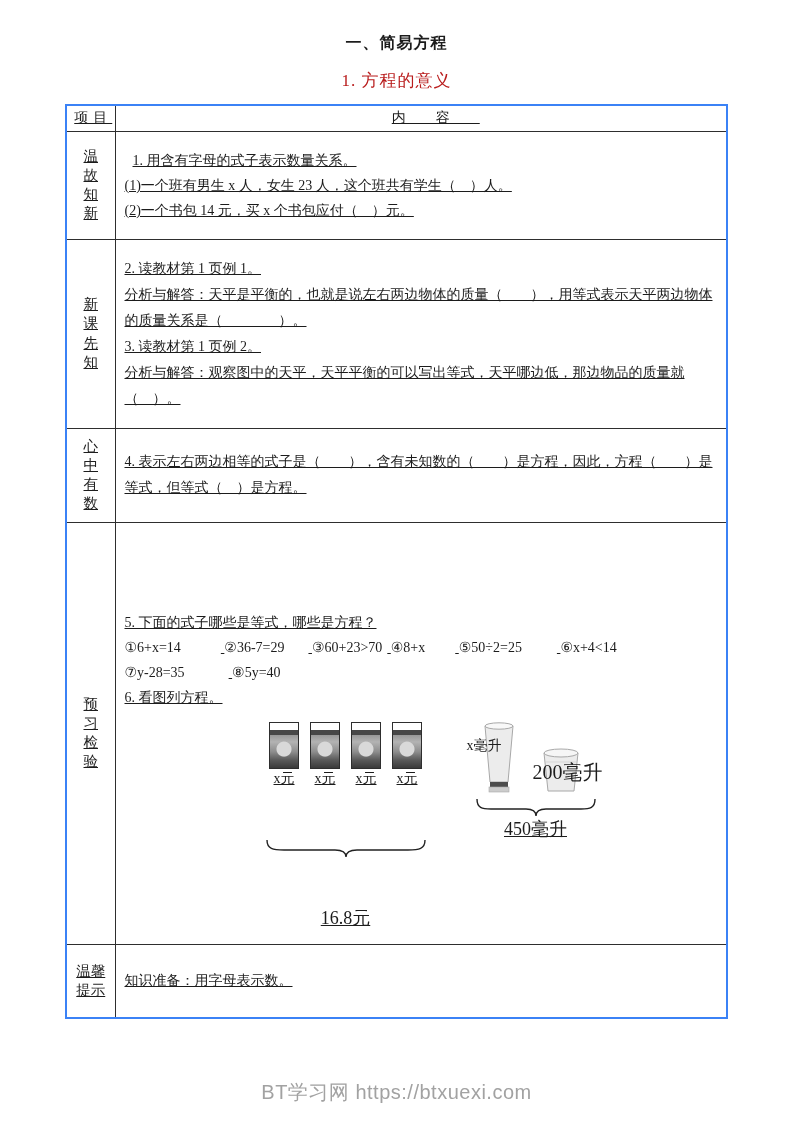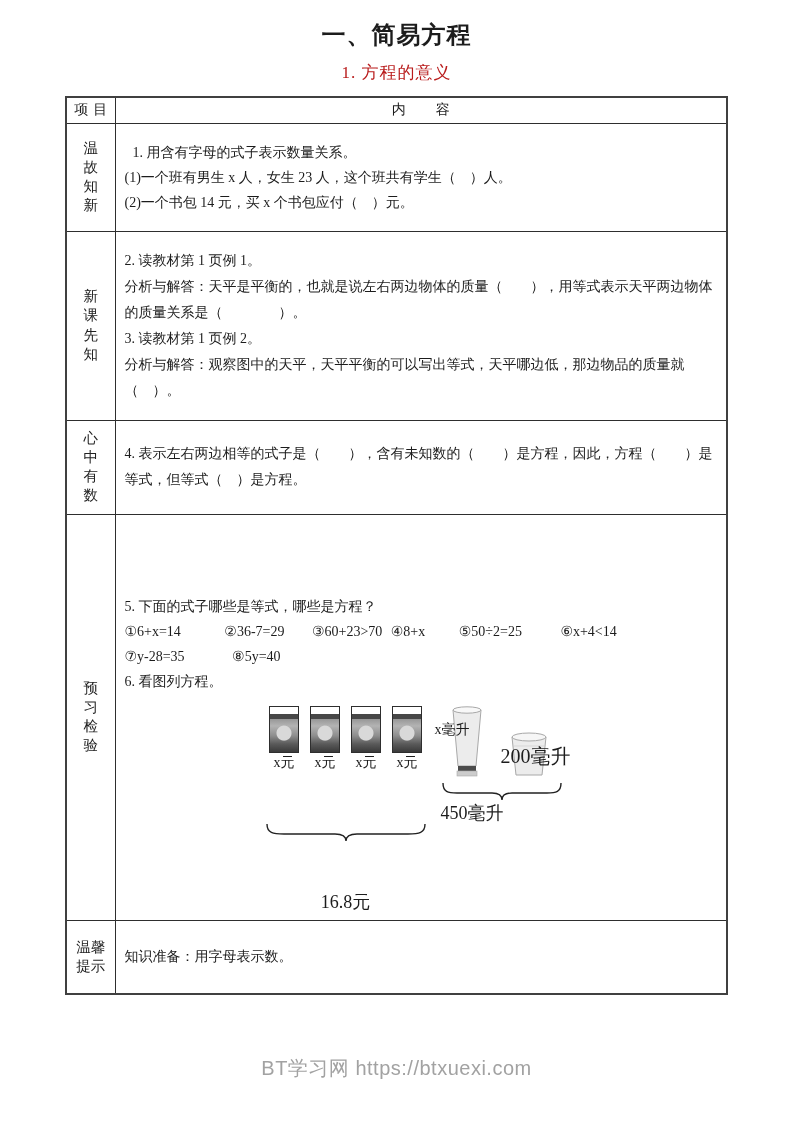--- a/index.html
+++ b/index.html
@@ -13,23 +13,23 @@
   }
   .page-title {
     margin-top:80px;
     text-align:center;
     font-size:30px;
     font-weight:bold;
     letter-spacing:2px;
     line-height:34px;
   }
   .section-title {
-    margin-top:24px;
-    text-align:center;
-    font-size:24px;
+    margin-top:32px;
+    text-align:center;
+    font-size:16px;
     font-weight:bold;
     letter-spacing:1px;
     line-height:22px;
   }
   .lesson-title {
     margin-top:17px;
     text-align:center;
     font-size:17px;
     font-weight:normal;
     letter-spacing:1px;
@@ -38,21 +38,21 @@
   }
   table.sheet {
     width:663px;
     margin:13px auto 0 auto;
     border-collapse:collapse;
     table-layout:fixed;
   }
   table.sheet td {
     border:1.5px solid #2e2e2e;
   }
-  table.sheet { border:2px solid #404040; }
+  table.sheet { border:2px solid #3b82f6;text-decoration:underline; }
   td.label-cell {
     width:49px;
     text-align:center;
     vertical-align:middle;
     font-size:14.5px;
     color:#222;
   }
   .vlabel { white-space:pre-line; line-height:1.32; }
   td.head-cell { height:26px; font-size:14px; text-align:center; vertical-align:middle; }
   .head-item   { letter-spacing:5px;  padding-left:5px; }
@@ -67,21 +67,21 @@
   .r2 { height:133px; }
   .r3 { height:94px; }
   .r4 { height:388px; }
   .r5 { height:74px; }
   .r1 .content-cell p { line-height:25px; }
   .r2 .content-cell p { line-height:26px; }
   .r3 .content-cell p { line-height:26px; }
   .r5 .content-cell p { line-height:24px; }
   p.indent-sm { text-indent:8px; }
   
-  td.check-cell { vertical-align:top; padding:8px 9px; }
+  td.check-cell { vertical-align:top; padding:16px 9px; }
   .q5 { margin-top:72px; line-height:24px; }
   .eq-line { line-height:25px; white-space:nowrap; }
   .eq { display:inline-block; }
   .gap-a { margin-right:40px; }
   .gap-b { margin-right:24px; }
   .gap-c { margin-right:5px;  }
   .gap-d { margin-right:30px; }
   .gap-e { margin-right:35px; }
   .gap-f { margin-right:44px; }
   .q6 { margin-top:1px; line-height:24px; }
@@ -101,21 +101,21 @@
       radial-gradient(circle at 50% 58%, #d9d9d9 0 7px, rgba(0,0,0,0) 8px),
       linear-gradient(to bottom,
         #ffffff 0%, #ffffff 15%,
         #474747 15%, #474747 27%,
         #989898 27%, #b3b3b3 42%,
         #8d8d8d 64%, #5a5a5a 82%, #3a3a3a 100%);
   }
   .book-price { font-size:14px; line-height:18px; margin-top:1px; }
   .brace { display:block; margin-top:2px; }
   .fig-total { font-size:18px; line-height:20px; margin-top:2px; text-align:center; }
-  .fig-cups { width:126px; margin-left:14px; display:flex; flex-direction:column; align-items:flex-start; }
+  .fig-cups { width:126px; margin-left:46px; display:flex; flex-direction:column; align-items:center; }
   .cups-canvas { position:relative; width:126px; height:73px; }
   .tall-cup  { position:absolute; left:8px;  top:0; }
   .short-cup { position:absolute; left:68px; top:26px; }
   .tall-cup-label  { position:absolute; left:-6px; top:15px; font-size:14px; }
   .short-cup-label { position:absolute; left:60px; top:37px; font-size:20px; white-space:nowrap; }
   .site-footer {
     margin-top:60px;
     text-align:center;
     font-size:20px;
     color:#a2a2a2;

